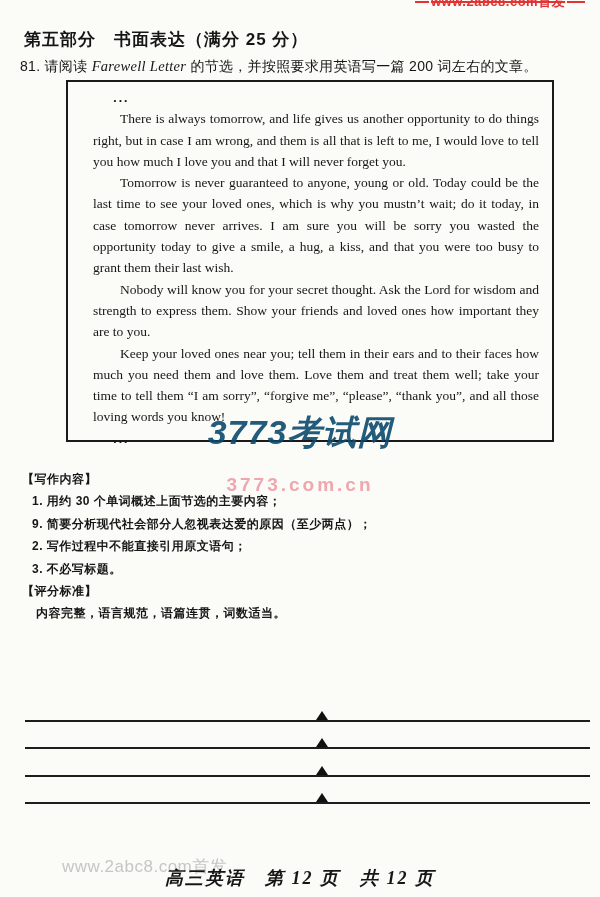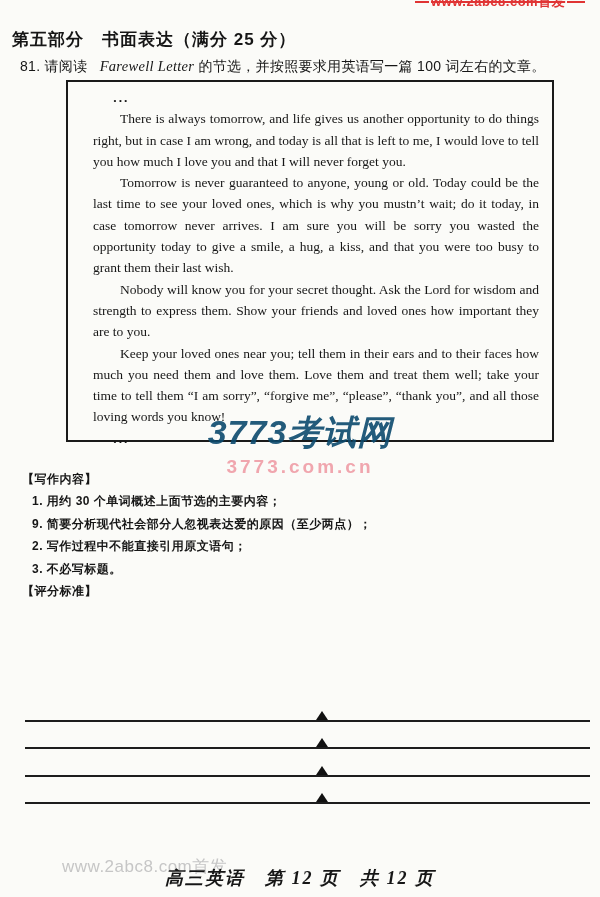--- a/index.html
+++ b/index.html
@@ -18,29 +18,29 @@
     display: flex; align-items: center;
     color: #e03434; font-weight: bold; font-size: 13px;
     letter-spacing: 0.5px; white-space: nowrap;
   }
   .wm-top .wm-line { height: 0; border-top: 2px solid #e03434; }
   .wm-top .wm-line.l { width: 14px; margin-right: 2px; }
   .wm-top .wm-line.r { width: 18px; margin-left: 2px; }
   .wm-top .wm-text { text-decoration: line-through; text-decoration-thickness: 2px; }
 
   .page-title {
-    position: absolute; left: 12px; top: 28px;
+    position: absolute; left: 24px; top: 28px;
     font-size: 17px; font-weight: bold; letter-spacing: 1px;
   }
 
   .question {
     position: absolute; left: 20px; top: 58px;
     font-size: 14px; letter-spacing: 0.3px;
   }
-  .question .ital { font-family: "Liberation Serif", serif; font-style: italic; font-size: 14.5px; margin-left: 8px; }
+  .question .ital { font-family: "Liberation Serif", serif; font-style: italic; font-size: 14.5px; }
 
   .passage-box {
     position: absolute; left: 66px; top: 80px;
     width: 488px; height: 362px;
     box-sizing: border-box;
     border: 2px solid #1a1a1a;
     padding: 5px 13px 4px 25px;
     font-family: "Liberation Serif", serif;
     font-size: 13.5px; line-height: 21.3px;
     text-align: justify;
@@ -53,21 +53,21 @@
   .wm-3773 {
     position: absolute; left: 0; top: 410px; width: 600px;
     text-align: center; pointer-events: none;
   }
   .wm-3773 .main {
     color: #0c4a6e; font-size: 34px; font-weight: bold;
     font-style: italic; letter-spacing: 1px; opacity: 0.9;
   }
   .wm-3773 .sub {
     color: #f0a2ab; font-size: 19px; font-weight: bold;
-    letter-spacing: 3px; margin-top: 0px; opacity: 0.95;
+    letter-spacing: 3px; margin-top: 18px; opacity: 0.95;
   }
 
   .instructions {
     position: absolute; left: 22px; top: 468px; width: 560px;
     font-size: 12px; line-height: 22.4px; letter-spacing: 0.5px;
   }
   .instructions .sec-title { font-weight: bold; }
   .instructions .sec-item { padding-left: 10px; font-weight: bold; }
   .instructions .sec-item.noindex { padding-left: 14px; }
 
@@ -101,44 +101,45 @@
 
 <div class="wm-top">
   <span class="wm-line l"></span>
   <span class="wm-text">www.2abc8.com首发</span>
   <span class="wm-line r"></span>
 </div>
 
 <div class="page-title">第五部分　书面表达（满分 25 分）</div>
 
 <div class="question">
-  <span>81. 请阅读 </span><span class="ital">Farewell Letter</span><span> 的节选，并按照要求用英语写一篇 100 词左右的文章。</span>
+  <span>81. 请阅读 </span><span class="ital">Farewell Letter</span><span> 的节选，并按照要求用英语写一篇 200 词左右的文章。</span>
 </div>
 
 <div class="passage-box">
   <p class="ellipsis">...</p>
-  <p>There is always tomorrow, and life gives us another opportunity to do things right, but in case I am wrong, and today is all that is left to me, I would love to tell you how much I love you and that I will never forget you.</p>
+  <p>There is always tomorrow, and life gives us another opportunity to do things right, but in case I am wrong, and them is all that is left to me, I would love to tell you how much I love you and that I will never forget you.</p>
   <p>Tomorrow is never guaranteed to anyone, young or old. Today could be the last time to see your loved ones, which is why you mustn’t wait; do it today, in case tomorrow never arrives. I am sure you will be sorry you wasted the opportunity today to give a smile, a hug, a kiss, and that you were too busy to grant them their last wish.</p>
   <p>Nobody will know you for your secret thought. Ask the Lord for wisdom and strength to express them. Show your friends and loved ones how important they are to you.</p>
   <p>Keep your loved ones near you; tell them in their ears and to their faces how much you need them and love them. Love them and treat them well; take your time to tell them “I am sorry”, “forgive me”, “please”, “thank you”, and all those loving words you know!</p>
   <p class="ellipsis">...</p>
 </div>
 
 <div class="wm-3773">
   <div class="main">3773考试网</div>
   <div class="sub">3773.com.cn</div>
 </div>
 
 <div class="instructions">
   <div class="sec-title">【写作内容】</div>
   <div class="sec-item">1. 用约 30 个单词概述上面节选的主要内容；</div>
   <div class="sec-item">9. 简要分析现代社会部分人忽视表达爱的原因（至少两点）；</div>
   <div class="sec-item">2. 写作过程中不能直接引用原文语句；</div>
   <div class="sec-item">3. 不必写标题。</div>
   <div class="sec-title">【评分标准】</div>
+  <div class="sec-item noindex">内容完整，语言规范，语篇连贯，词数适当。</div>
 </div>
 
 <div class="writing-lines">
   <div class="writing-line wl-1">
       <span class="tri"></span>
     </div>
   <div class="writing-line wl-2">
       <span class="tri"></span>
     </div>
   <div class="writing-line wl-3">

